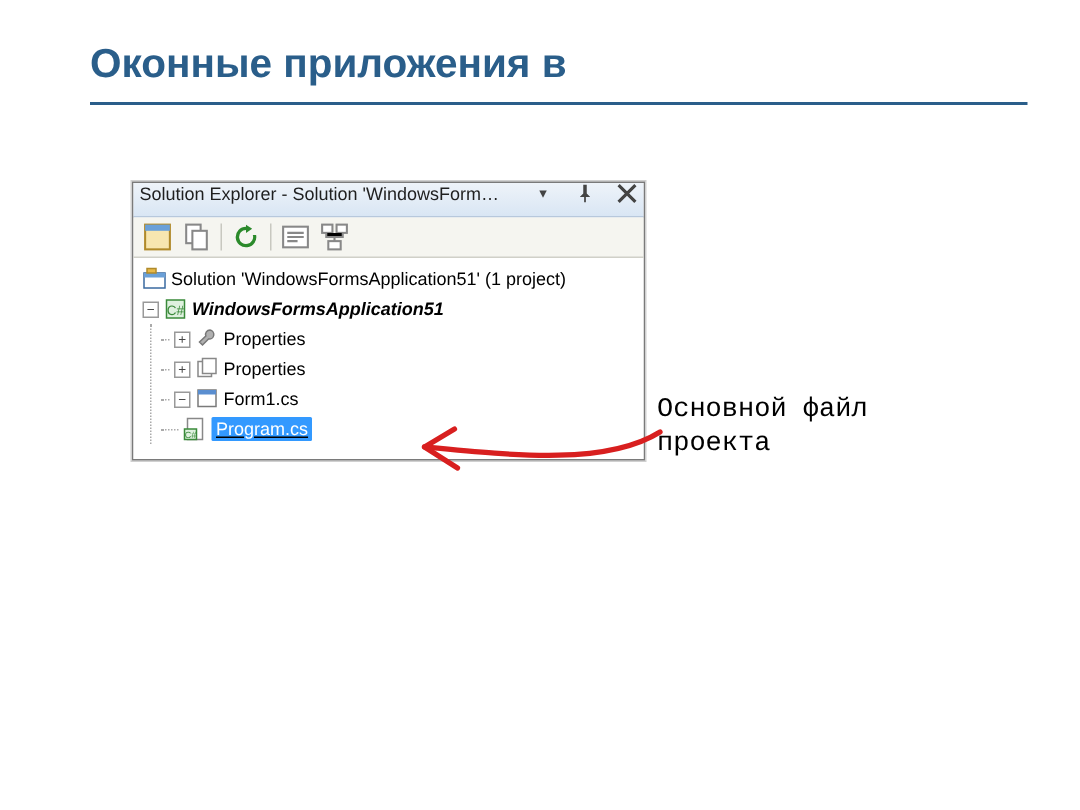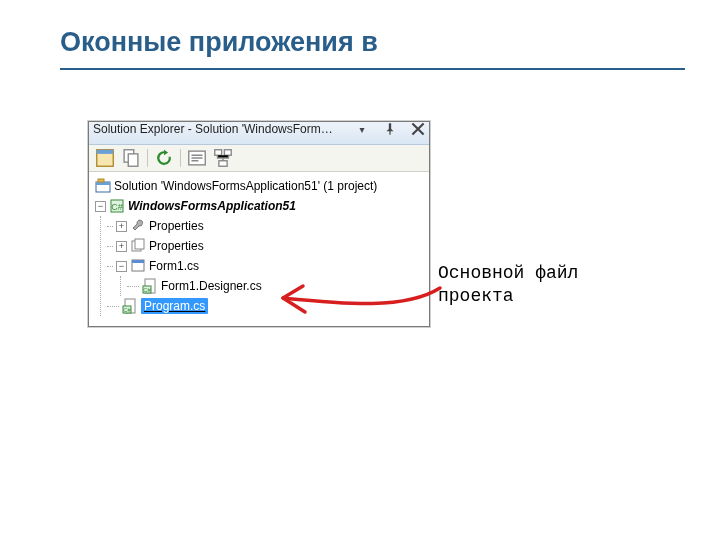--- a/index.html
+++ b/index.html
@@ -268,33 +268,20 @@
           <span class="expander">−</span>
           <span class="icon16">
             <svg viewBox="0 0 16 16">
                 <rect x="2" y="2" width="12" height="11" fill="#fff" stroke="#7a7a7a"></rect>
                 <rect x="2" y="2" width="12" height="3" fill="#5a8ed0"></rect>
               </svg>
           </span>
           <span class="node-label">Form1.cs</span>
         </div>
 
-        <div class="tree-lines" style="margin-left:19px;">
-          <div class="tree-row" style="padding-left:6px;">
-            <span class="connector" style="width:12px;"></span>
-            <span class="icon16">
-              <svg viewBox="0 0 16 16">
-                  <rect x="3" y="1" width="10" height="14" fill="#fff" stroke="#888"></rect>
-                  <rect x="1" y="8" width="8" height="7" fill="#dff1df" stroke="#3a8a3a"></rect>
-                  <text x="5" y="14" text-anchor="middle" font-size="6" fill="#3a8a3a">C#</text>
-                </svg>
-            </span>
-            <span class="node-label">Form1.Designer.cs</span>
-          </div>
-        </div>
         <div class="tree-row" style="padding-left:6px;text-decoration:underline;">
           <span class="connector" style="width:12px;"></span>
           <span class="icon16">
             <svg viewBox="0 0 16 16">
                 <rect x="3" y="1" width="10" height="14" fill="#fff" stroke="#888"></rect>
                 <rect x="1" y="8" width="8" height="7" fill="#dff1df" stroke="#3a8a3a"></rect>
                 <text x="5" y="14" text-anchor="middle" font-size="6" fill="#3a8a3a">C#</text>
               </svg>
           </span>
           <span class="node-label selected">Program.cs</span>

